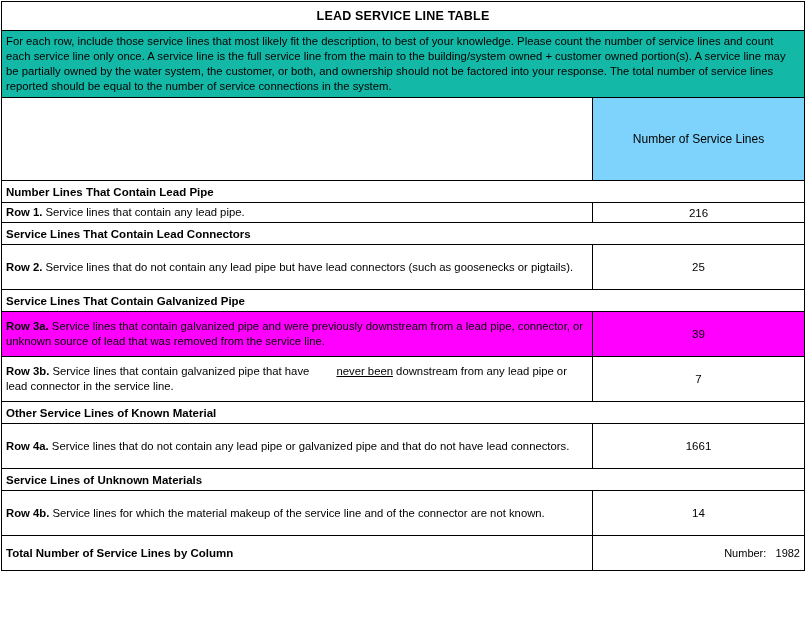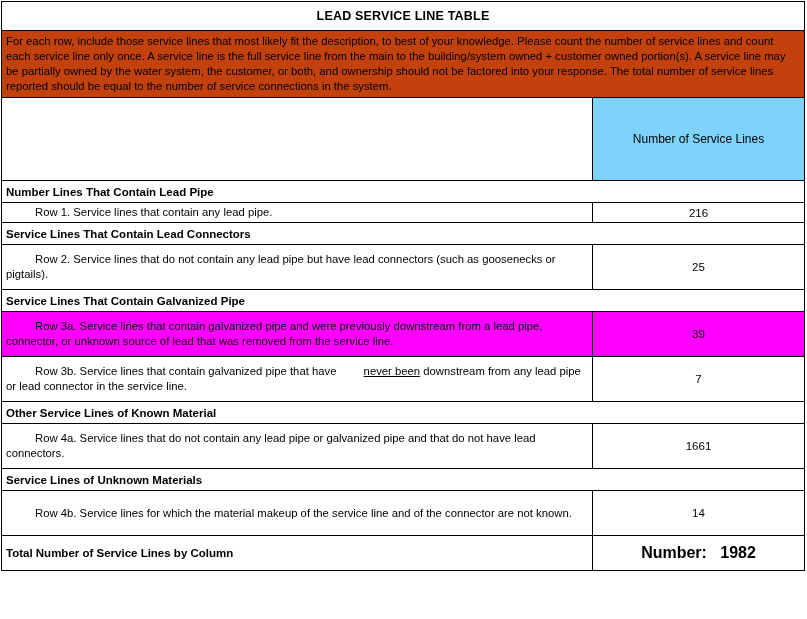--- a/index.html
+++ b/index.html
@@ -32,21 +32,21 @@
     padding: 2px 4px;
   }
   .title-cell {
     text-align: center;
     font-weight: bold;
     font-size: 12.5px;
     height: 24px;
     letter-spacing: 0.2px;
   }
   .instr-cell {
-    background: #c2410c;
+    background: #14b8a6;
     font-size: 11.3px;
     line-height: 1.32;
     padding: 5px 6px 6px 6px;
     height: 62px;
     vertical-align: top;
   }
   .hdr-left {
     height: 78px;
   }
   .hdr-right {
@@ -76,27 +76,26 @@
   }
   .magenta {
     background: #ff00ff;
   }
   .total-cell {
     font-weight: bold;
     font-size: 11.5px;
     height: 30px;
   }
   .total-value {
-    font-size: 16px;
-    text-align: center;
+    font-size: 11px;
+    text-align: right;
     padding-left: 6px;
     vertical-align: middle;
-    font-weight: bold;
   }
-  .bold { font-weight: normal; margin-left: 29px; }
+  .bold { font-weight: bold; }
   .u { text-decoration: underline; margin-left: 24px; }
   .col-left { width: 591px; }
   .col-right { width: 212px; }
 </style>
 </head>
 <body>
 
 <div class="page">
   <table class="lslt">
     <colgroup>

